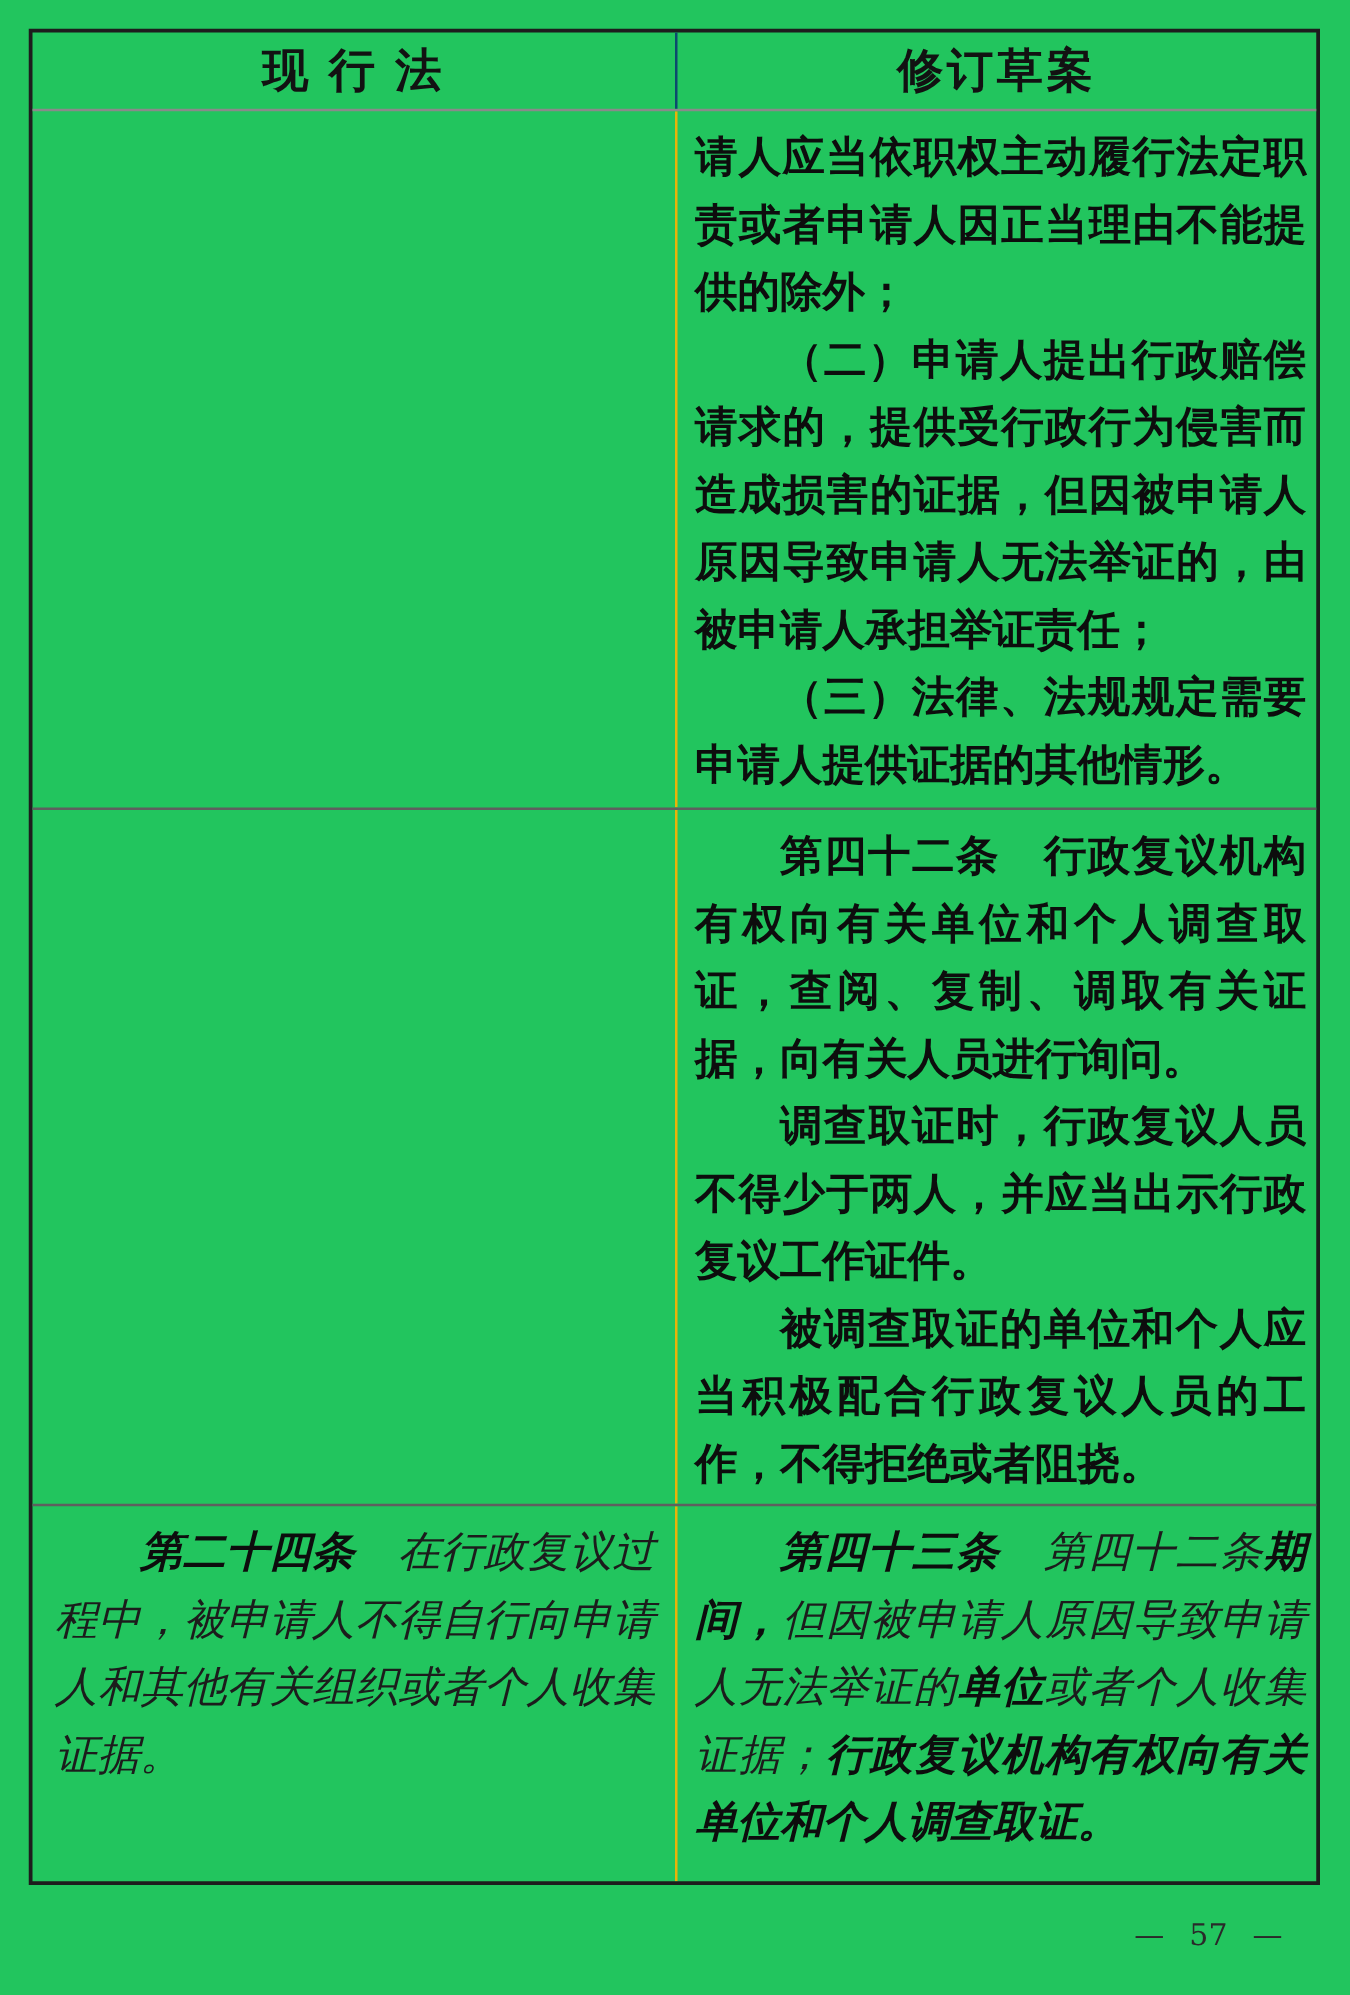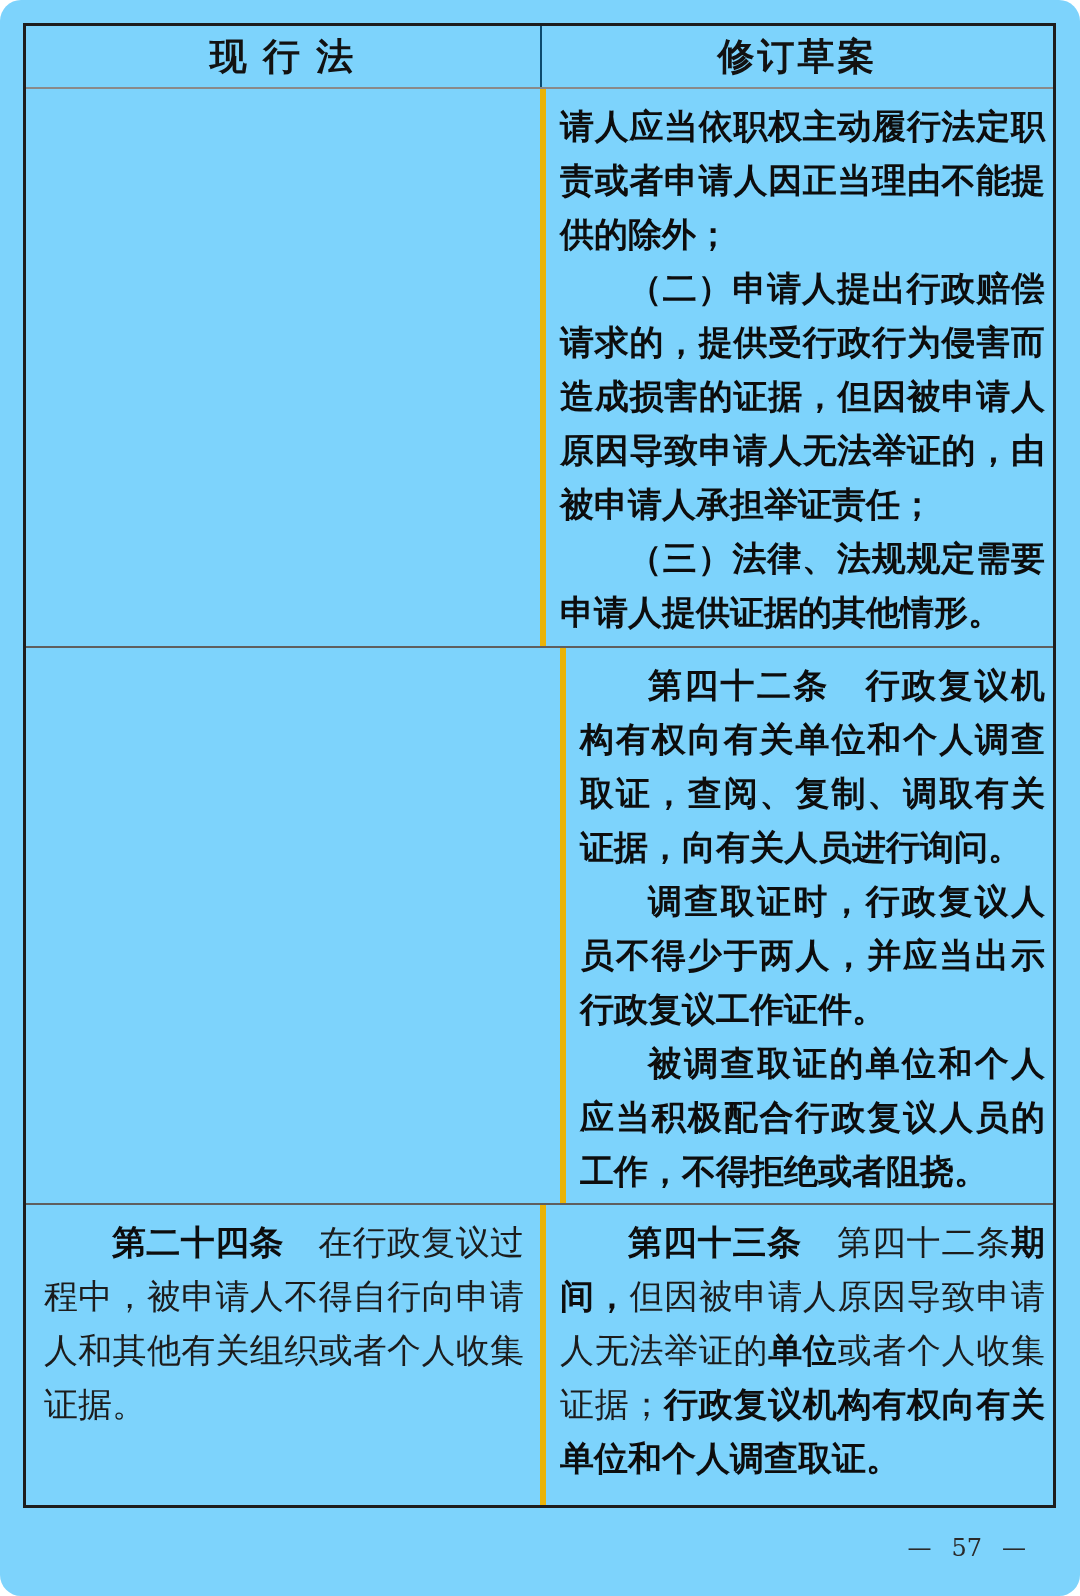--- a/index.html
+++ b/index.html
@@ -5,23 +5,22 @@
   * { margin: 0; padding: 0; box-sizing: border-box; }
   html, body {
     width: 1080px; height: 1596px;
     background: #ffffff;
     font-family: "Liberation Sans", sans-serif;
     color: #121212;
   }
   .page {
     position: relative;
     width: 1080px; height: 1596px;
-    background: #7dd3fc;
+    background: #22c55e;
     overflow: hidden;
-    border-radius: 21px;
   }
   .law-table {
     position: absolute;
     left: 23px; top: 23px;
     width: 1033px; height: 1485px;
     border: 3px solid #1d1d1d;
     display: flex;
     flex-direction: column;
   }
   .thead {
@@ -42,32 +41,32 @@
   .th.right { flex: 1; border-left: 2px solid #0c4a6e; }
   #table-body { flex: 1; display: flex; flex-direction: column; }
   .tr {
     display: flex;
     border-top: 2px solid #5f5f5f;
     overflow: hidden;
     flex: none;
   }
   .tr:first-child { border-top: none; }
   .tr:nth-child(1) { height: 557px; }
-  .tr:nth-child(2) { height: 557px; gap: 20px; }
-  .tr:nth-child(3) { flex: 1; }
+  .tr:nth-child(2) { height: 557px; }
+  .tr:nth-child(3) { flex: 1; font-style: italic; }
   .td {
     padding: 10px 16px 0 18px;
     font-size: 34px;
     line-height: 54px;
     text-align: justify;
     text-justify: inter-character;
     overflow: hidden;
   }
   .td.left { width: 514px; flex: none; }
-  .td.right { flex: 1; border-left: 6px solid #eab308; padding-left: 14px; padding-right: 8px; }
+  .td.right { flex: 1; border-left: 2px solid #eab308; padding-left: 14px; padding-right: 8px; }
   .para { margin: 0; }
   .para.indent { text-indent: 2em; }
   .light { font-weight: normal; color: #1c1c1c; }
   .bold { font-weight: bold; color: #0d0d0d; }
   .page-footer {
     position: absolute;
     top: 1534px;
     right: 44px;
     font-family: "DejaVu Serif", serif;
     font-size: 24px;

